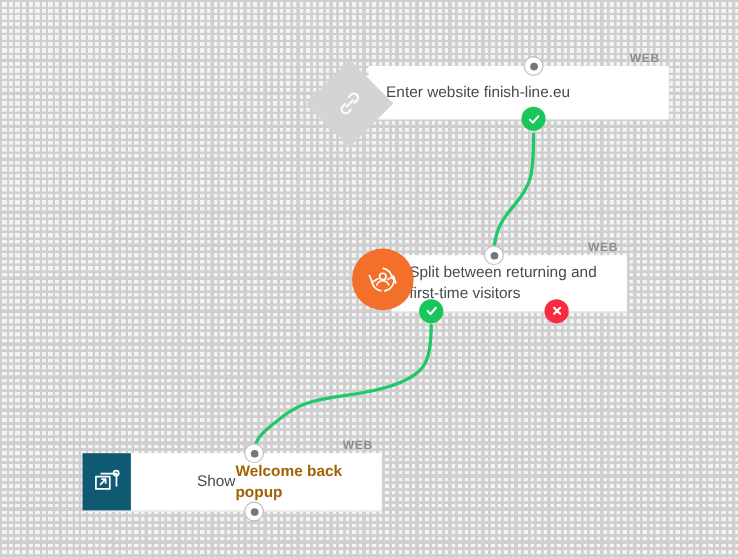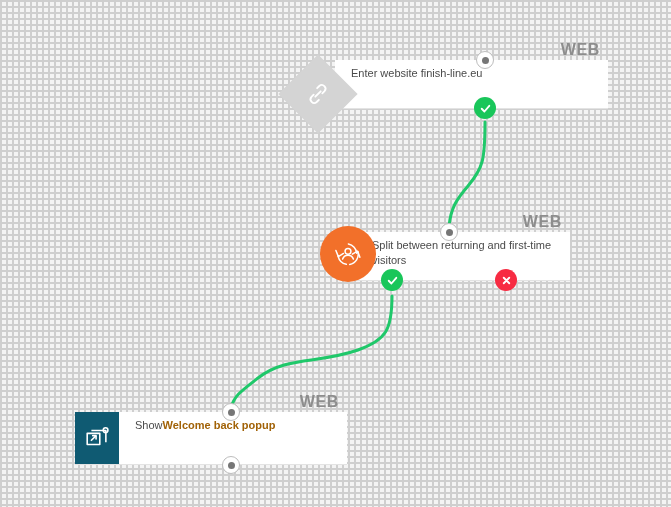--- a/index.html
+++ b/index.html
@@ -98,37 +98,37 @@
     position: absolute;
   }
   .node-header {
     position: relative;
     height: 22px;
   }
   .node-type {
     position: absolute;
     right: 8px;
     bottom: 1px;
-    font-size: 16px;
+    font-size: 11px;
     font-weight: bold;
     letter-spacing: 0.6px;
     color: #8d8d8d;
   }
   .node-card {
     position: relative;
     background: #ffffff;
     display: flex;
     align-items: stretch;
     border-bottom: 1px solid #e3e3e3;
     min-height: 48px;
   }
   .node-label {
     display: flex;
-    align-items: flex-start;
-    font-size: 11px;
+    align-items: center;
+    font-size: 14px;
     color: #4a4a4a;
     line-height: 1.38;
     padding: 6px 14px 6px 16px;
   }
   .node-label b { font-weight: bold; color: #a16207; }
 
   
   .icon-diamond {
     position: absolute;
     width: 56px;
@@ -277,21 +277,21 @@
           <path d="M6 6 L18 18 M18 6 L6 18"></path>
         </svg>
       </div>
     </div>
   </div>
 
   <div class="node" style="left:75px; top:390px; width:272px;">
     <div class="node-header">
       <span class="node-type">WEB</span>
     </div>
-    <div class="node-card" style="min-height:52px;">
+    <div class="node-card" style="min-height:52px;gap:44px;">
       <div class="icon-square">
         <svg width="28" height="28" viewBox="0 0 30 30" fill="none" stroke="#ffffff" stroke-width="1.7" stroke-linejoin="round">
           <rect x="4.5" y="10" width="13.5" height="12"></rect>
           <path d="M9 7 H24.5 V19.5"></path>
           <path d="M8.5 18 L14 12.5"></path>
           <path d="M14 12.5 H10.4 M14 12.5 V16.1" stroke-linecap="round"></path>
           <circle cx="24.2" cy="6.6" r="2.5"></circle>
         </svg>
       </div>
       <div class="node-label">

